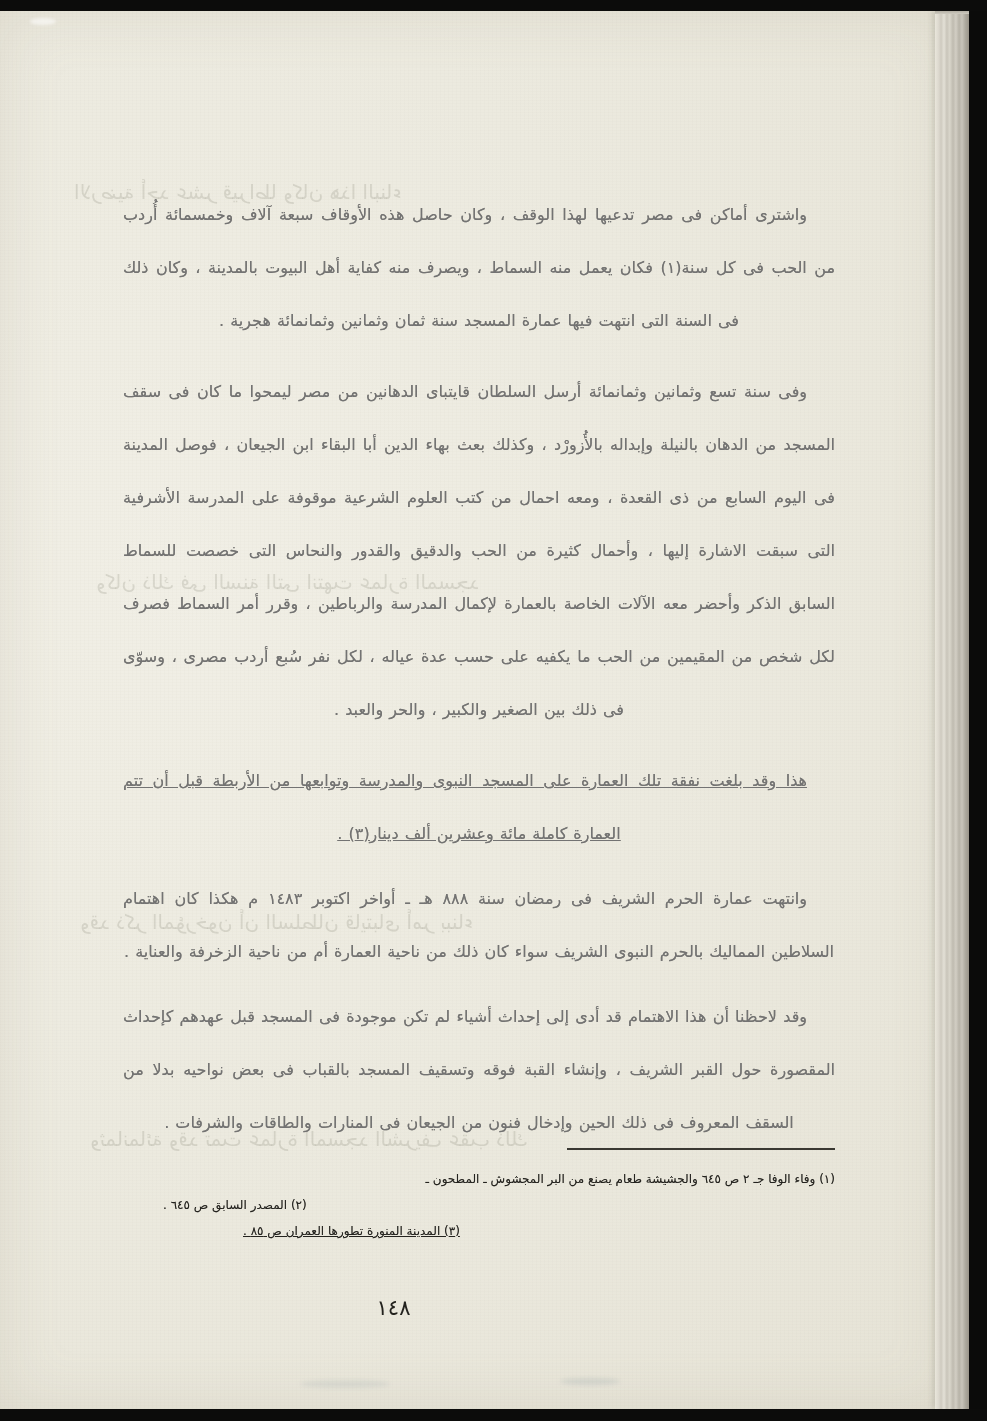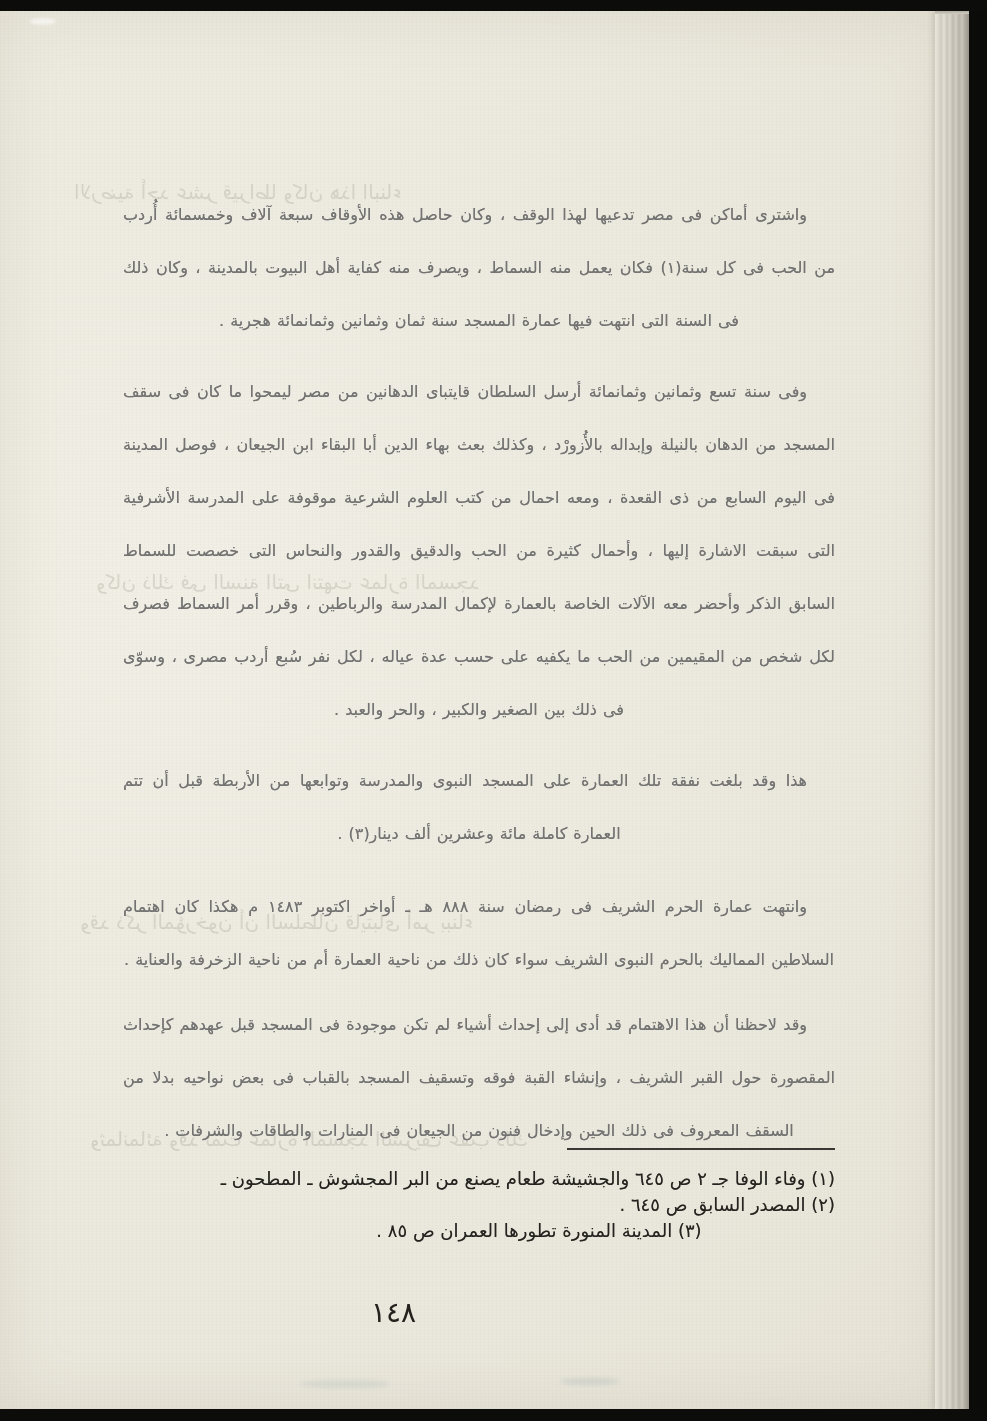--- a/index.html
+++ b/index.html
@@ -121,62 +121,62 @@
     text-align-last: center;
     direction: rtl;
     color: #737373;
     font-family: "DejaVu Sans", "Liberation Sans", sans-serif;
     font-size: 16px;
     line-height: 53px;
     text-indent: 28px;
     word-spacing: 1px;
     text-shadow: 0 0 .6px rgba(40,38,32,.45);
   }
-  p.body.tight { margin-bottom: 20px; }
+  p.body.tight { margin-bottom: 12px; text-decoration: underline; }
   p.body.nogap { margin-bottom: 12px; }
 
   
   .footnotes {
     position: absolute;
     z-index: 4;
     right: 152px;
     top: 1148px;
     width: 712px;
     direction: rtl;
   }
   .fn-rule {
     width: 268px;
     height: 2px;
     background: #3a3832;
     margin: 0 0 16px auto;
   }
   .fn-line {
     color: #24231f;
     font-family: "DejaVu Sans", "Liberation Sans", sans-serif;
-    font-size: 18px;
+    font-size: 12px;
     line-height: 26px;
     direction: rtl;
     text-align: right;
     white-space: nowrap;
     text-shadow: 0 0 .5px rgba(40,38,32,.4);
   }
-  .fn-line.c2 { text-align: right; padding-left: 40px; }
-  .fn-line.c3 { text-align: center; padding-left: 120px; }
+  .fn-line.c2 { text-align: left; padding-left: 40px; }
+  .fn-line.c3 { text-align: left; padding-left: 120px; text-decoration: underline; }
 
   
   .folio {
     position: absolute;
     z-index: 4;
     left: 0;
     right: 0;
     top: 1296px;
     text-align: center;
     color: #23221e;
     font-family: "DejaVu Sans", "Liberation Sans", sans-serif;
-    font-size: 28px;
+    font-size: 21px;
     letter-spacing: 2px;
     padding-right: 200px;
   }
 
   
   .smudge {
     position: absolute;
     z-index: 3;
     border-radius: 50%;
     pointer-events: none;

